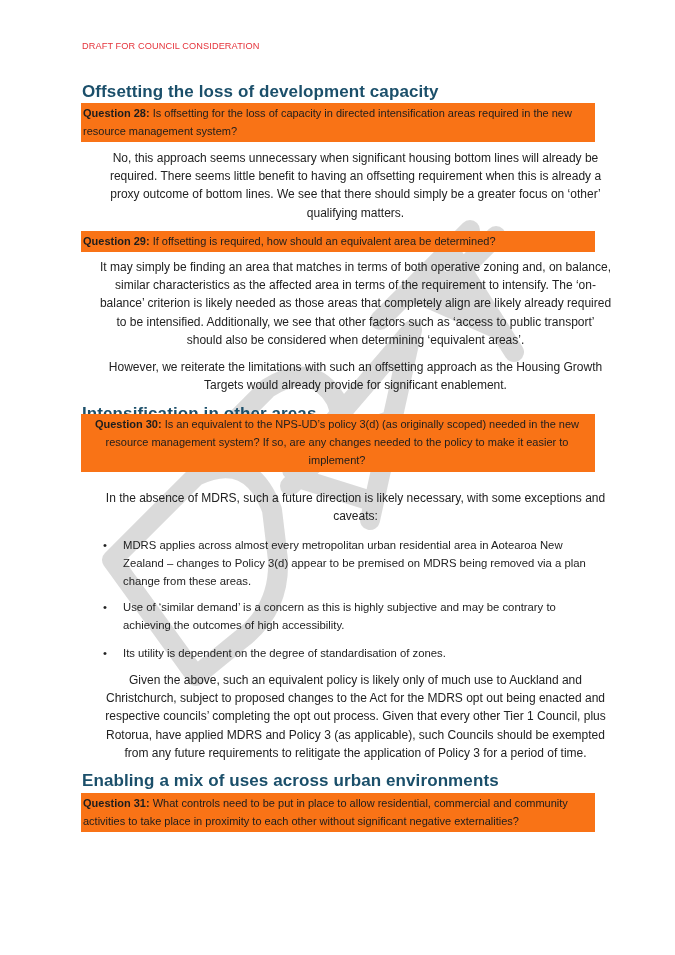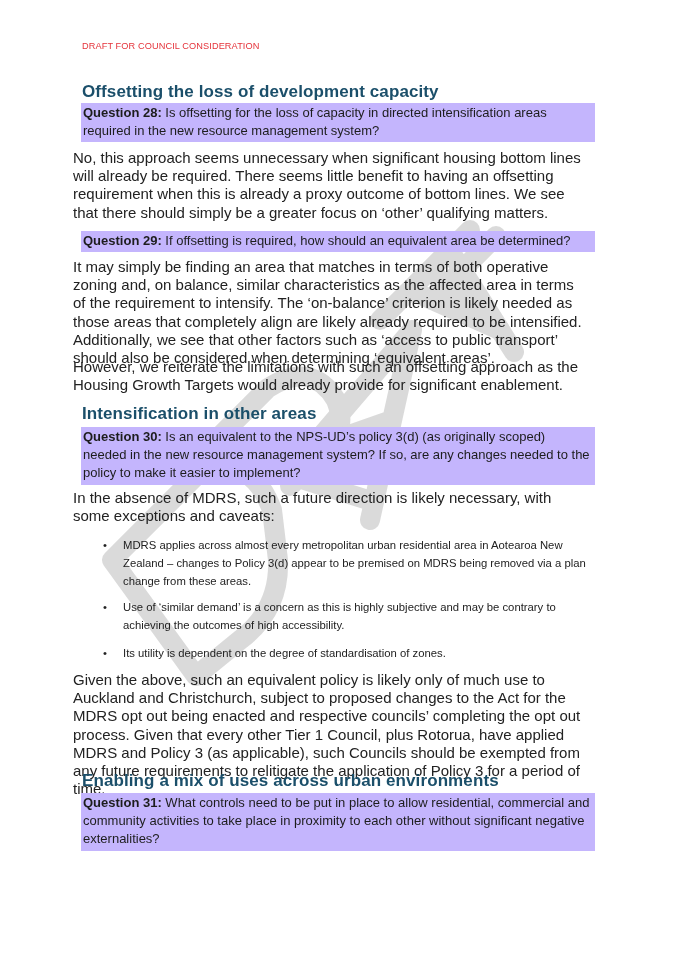--- a/index.html
+++ b/index.html
@@ -1,24 +1,24 @@
 <!DOCTYPE html>
 <html><head>
 <meta charset="utf-8">
 <style>
   html, body { margin:0; padding:0; background:#ffffff; }
   body { width:675px; height:955px; position:relative; overflow:hidden;
          font-family:"Liberation Sans", sans-serif; color:#1a1a1a; }
   .page { position:absolute; left:0; top:0; width:675px; height:955px; background:#fff;padding-left:36px; }
   .hdr { position:absolute; left:82px; top:41px; font-size:9.2px; color:#e5333b; letter-spacing:0.1px; }
   .h { position:absolute; left:82px; font-size:17px; font-weight:bold; color:#1b4f6a; letter-spacing:0.1px; }
-  .q { position:absolute; left:81px; width:508px; padding:1px 4px 2px 2px; background:#c4b5fd;
-       font-size:13px; line-height:18.2px; color:#1d1d1d; }
+  .q { position:absolute; left:81px; width:508px; padding:1px 4px 2px 2px; background:#f97316;
+       font-size:11px; line-height:18.2px; color:#1d1d1d; }
   .q b { font-weight:bold; }
-  .p { position:absolute; left:73px; width:515px; font-size:15px; line-height:18.2px; color:#222; margin:0; }
+  .p { position:absolute; left:98px; width:515px; font-size:12px; line-height:18.2px; color:#222; margin:0;text-align:center; }
   .bul { position:absolute; left:82px; width:515px; font-size:11.3px; line-height:18.2px; color:#222; }
   .bul .dot { position:absolute; left:21px; top:0; }
   .bul .txt { margin-left:41px; display:block; }
   .wm { position:absolute; left:0; top:0; width:675px; height:955px; pointer-events:none; }
 </style>
 </head>
 <body>
 
 <div class="page">
 
@@ -45,21 +45,21 @@
 
   <p class="p" style="top:149px;">No, this approach seems unnecessary when significant housing bottom lines will already be required. There seems little benefit to having an offsetting requirement when this is already a proxy outcome of bottom lines. We see that there should simply be a greater focus on ‘other’ qualifying matters.</p>
 
   <div class="q" style="top:231px;"><b>Question 29:</b><span> If offsetting is required, how should an equivalent area be determined?</span></div>
 
   <p class="p" style="top:258px;">It may simply be finding an area that matches in terms of both operative zoning and, on balance, similar characteristics as the affected area in terms of the requirement to intensify. The ‘on-balance’ criterion is likely needed as those areas that completely align are likely already required to be intensified. Additionally, we see that other factors such as ‘access to public transport’ should also be considered when determining ‘equivalent areas’.</p>
   <p class="p" style="top:358px;">However, we reiterate the limitations with such an offsetting approach as the Housing Growth Targets would already provide for significant enablement.</p>
 
   <div class="h" style="top:404px;">Intensification in other areas</div>
 
-  <div class="q" style="top:427px;"><b>Question 30:</b><span> Is an equivalent to the NPS-UD’s policy 3(d) (as originally scoped) needed in the new resource management system? If so, are any changes needed to the policy to make it easier to implement?</span></div>
+  <div class="q" style="top:414px;text-align:center;"><b>Question 30:</b><span> Is an equivalent to the NPS-UD’s policy 3(d) (as originally scoped) needed in the new resource management system? If so, are any changes needed to the policy to make it easier to implement?</span></div>
 
   <p class="p" style="top:489px;">In the absence of MDRS, such a future direction is likely necessary, with some exceptions and caveats:</p>
 
   <div class="bul" style="top:536px;">
     <span class="dot">•</span>
     <span class="txt">MDRS applies across almost every metropolitan urban residential area in Aotearoa New Zealand – changes to Policy 3(d) appear to be premised on MDRS being removed via a plan change from these areas.</span>
   </div>
   <div class="bul" style="top:598px;">
     <span class="dot">•</span>
     <span class="txt">Use of ‘similar demand’ is a concern as this is highly subjective and may be contrary to achieving the outcomes of high accessibility.</span>

